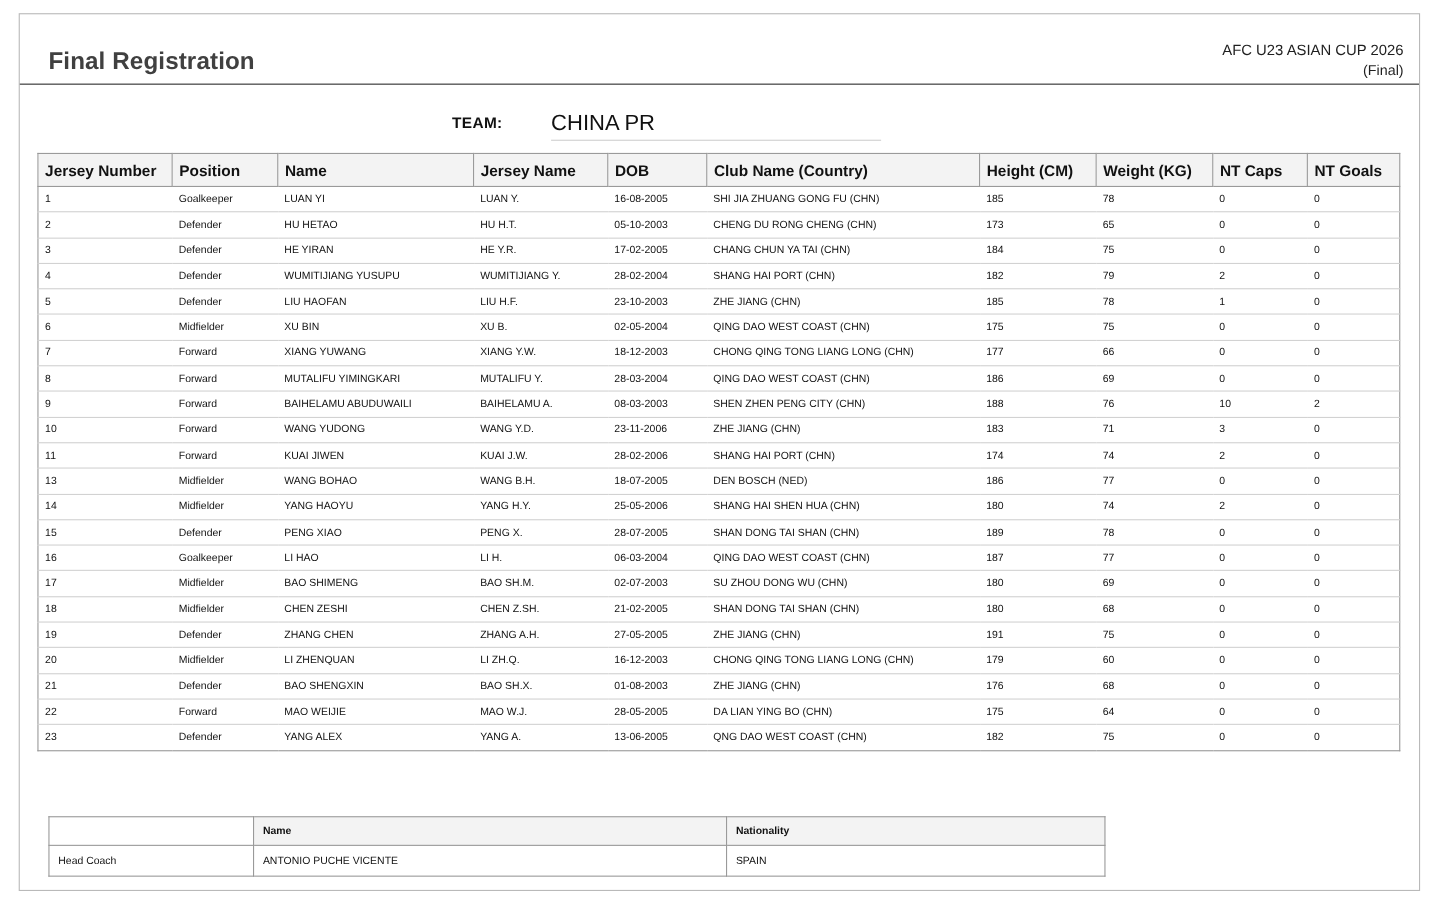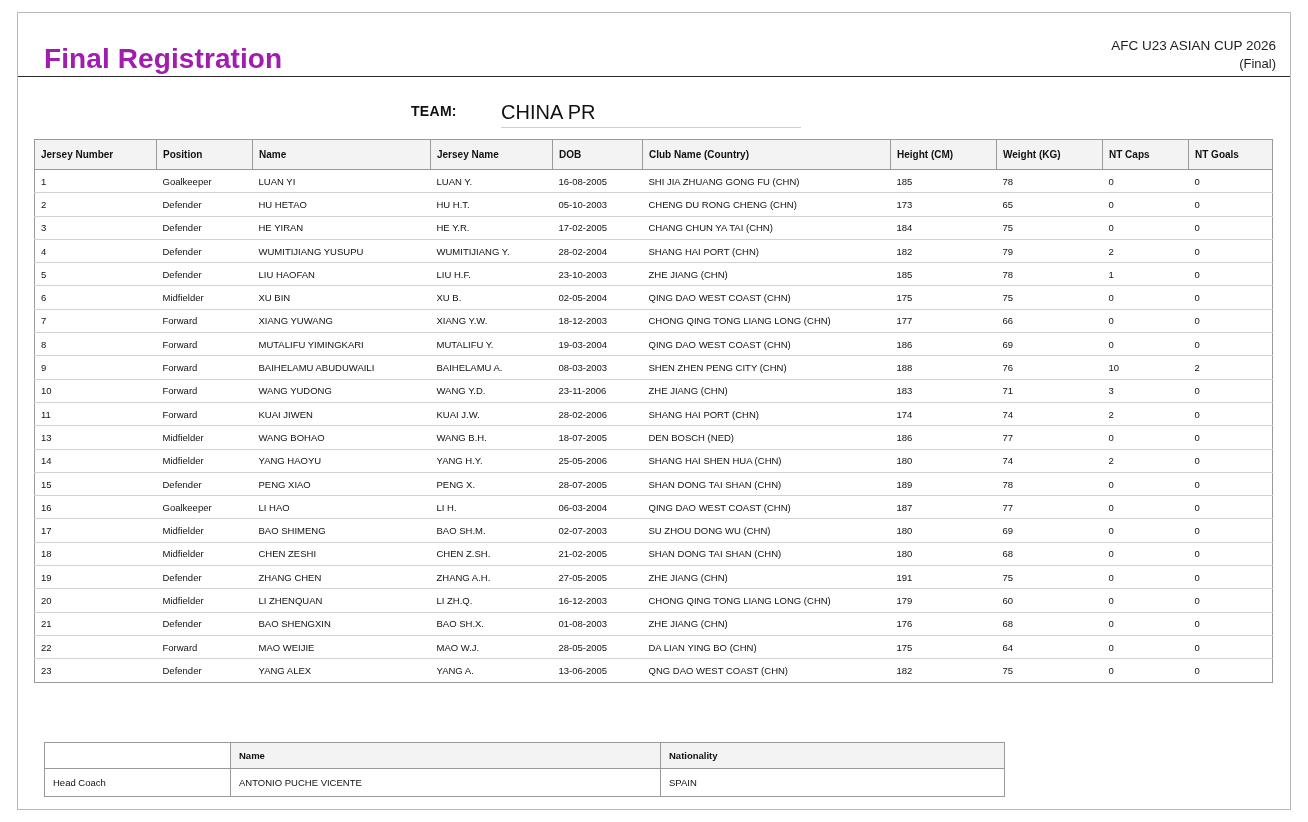--- a/index.html
+++ b/index.html
@@ -28,23 +28,23 @@
   .header {
     position: relative;
     height: 64px;
     border-bottom: 1px solid #2b2b2b;
     padding: 0 18px;
   }
   .doc-title {
     position: absolute;
     left: 26px;
     top: 30px;
-    font-size: 28px;
+    font-size: 22px;
     font-weight: bold;
-    color: #a21caf;
+    color: #404040;
     letter-spacing: 0.1px;
   }
   .comp-block {
     position: absolute;
     right: 14px;
     top: 24px;
     text-align: right;
     font-size: 13.5px;
     color: #1f1f1f;
     line-height: 1.35;
@@ -96,21 +96,21 @@
     padding: 0 6px;
     text-align: left;
     vertical-align: middle;
     white-space: nowrap;
     overflow: hidden;
   }
   table.players thead th {
     height: 30px;
     background: #f3f3f3;
     font-weight: bold;
-    font-size: 10px;
+    font-size: 14px;
   }
   table.players tbody td {
     height: 23.3px;
     border-left: none;
     border-right: none;
     border-top: none;
     border-bottom: 1px solid #d2d2d2;
   }
   table.players tbody tr td:first-child { border-left: 1px solid #9a9a9a; }
   table.players tbody tr td:last-child { border-right: 1px solid #9a9a9a; }
@@ -274,21 +274,21 @@
               <td class="c-height">177</td>
               <td class="c-weight">66</td>
               <td class="c-caps">0</td>
               <td class="c-goals">0</td>
             </tr>
             <tr>
               <td class="c-jersey">8</td>
               <td class="c-pos">Forward</td>
               <td class="c-name">MUTALIFU YIMINGKARI</td>
               <td class="c-jname">MUTALIFU Y.</td>
-              <td class="c-dob">19-03-2004</td>
+              <td class="c-dob">28-03-2004</td>
               <td class="c-club">QING DAO WEST COAST (CHN)</td>
               <td class="c-height">186</td>
               <td class="c-weight">69</td>
               <td class="c-caps">0</td>
               <td class="c-goals">0</td>
             </tr>
             <tr>
               <td class="c-jersey">9</td>
               <td class="c-pos">Forward</td>
               <td class="c-name">BAIHELAMU ABUDUWAILI</td>

